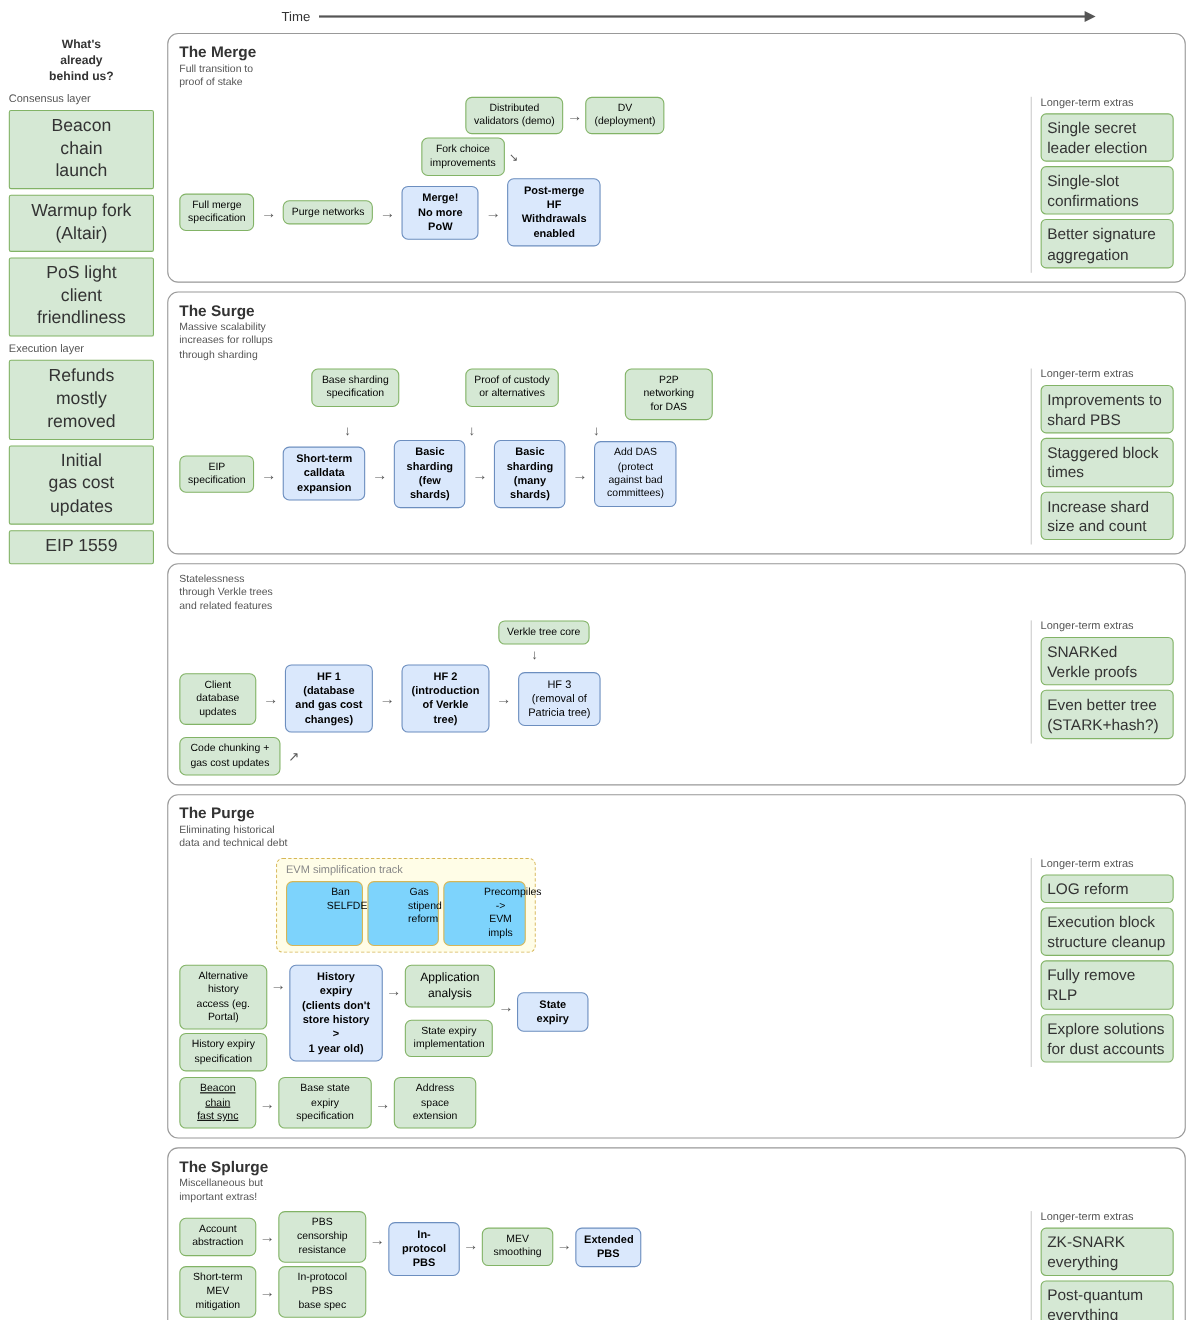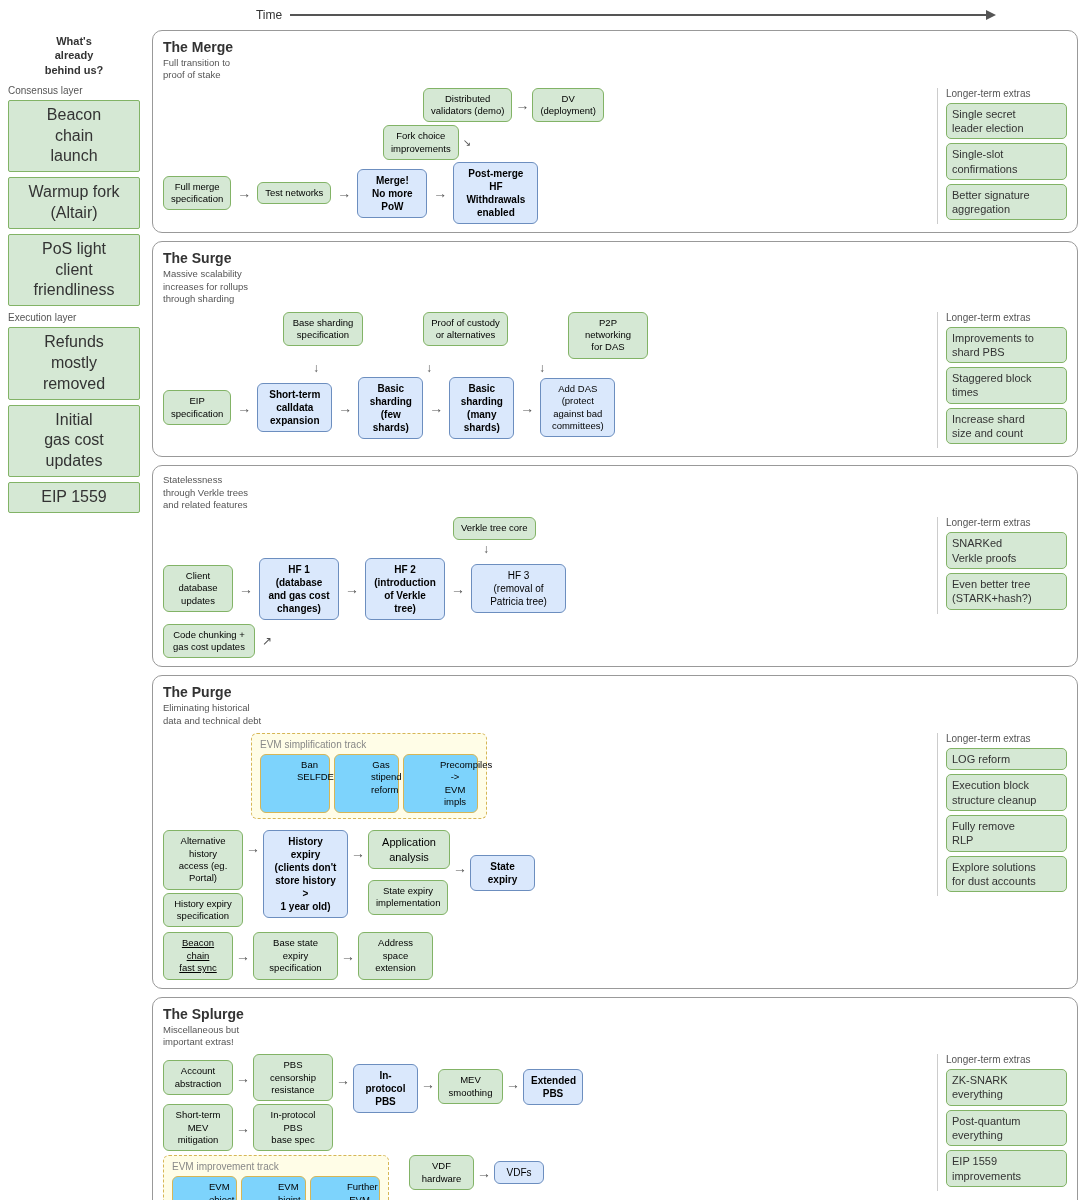--- a/index.html
+++ b/index.html
@@ -133,21 +133,21 @@
       font-size: 10px;
       color: #555;
       margin-bottom: 4px;
     }
     .extras-box {
       background: #d5e8d4;
       border: 1px solid #82b366;
       border-radius: 5px;
       padding: 3px 5px;
       margin-bottom: 4px;
-      font-size: 11px;
+      font-size: 14px;
       color: #333;
       line-height: 1.3;
     }
 
     .box {
       border-radius: 6px;
       padding: 4px 7px;
       font-size: 10px;
       line-height: 1.3;
       text-align: center;
@@ -247,21 +247,21 @@
           </div>
 
           <div style="display:flex; align-items:center; margin-bottom:2px; margin-left:220px;">
             <div class="box box-green" style="font-size:9.5px;">Fork choice<br>improvements</div>
             <span style="margin-left:4px; font-size:10px; color:#555;">↘</span>
           </div>
 
           <div style="display:flex; align-items:center; gap:3px;">
             <div class="box box-green" style="font-size:9.5px;">Full merge<br>specification</div>
             <span class="arrow">→</span>
-            <div class="box box-green" style="font-size:9.5px;">Test networks</div>
+            <div class="box box-green" style="font-size:9.5px;">Purge networks</div>
             <span class="arrow">→</span>
             <div class="box box-blue" style="font-size:10px; white-space:normal; width:70px;">Merge!<br>No more<br>PoW</div>
             <span class="arrow">→</span>
             <div class="box box-blue" style="font-size:10px; white-space:normal; width:85px;">Post-merge<br>HF<br>Withdrawals<br>enabled</div>
           </div>
         </div>
         <div class="extras-col">
           <div class="extras-title">Longer-term extras</div>
           <div class="extras-box">Single secret<br>leader election</div>
           <div class="extras-box">Single-slot<br>confirmations</div>
@@ -327,21 +327,21 @@
           </div>
           <div style="margin-left:320px; margin-bottom:2px; font-size:12px; color:#555;">↓</div>
 
           <div style="display:flex; align-items:center; gap:3px;">
             <div class="box box-green" style="font-size:9.5px; white-space:normal; width:70px;">Client database<br>updates</div>
             <span class="arrow">→</span>
             <div class="box box-blue" style="font-size:10px; white-space:normal; width:80px;">HF 1<br>(database<br>and gas cost<br>changes)</div>
             <span class="arrow">→</span>
             <div class="box box-blue" style="font-size:10px; white-space:normal; width:80px;">HF 2<br>(introduction<br>of Verkle<br>tree)</div>
             <span class="arrow">→</span>
-            <div class="box box-blue-light" style="font-size:10px; white-space:normal; width:95px;">HF 3<br>(removal of<br>Patricia tree)</div>
+            <div class="box box-blue-light" style="font-size:10px; white-space:normal; width:75px;">HF 3<br>(removal of<br>Patricia tree)</div>
           </div>
 
           <div style="margin-top:4px; display:flex; align-items:center; gap:3px;">
             <div class="box box-green" style="font-size:9.5px; white-space:normal; width:92px;">Code chunking +<br>gas cost updates</div>
             <span style="font-size:12px; color:#555; margin-left:4px;">↗</span>
           </div>
         </div>
         <div class="extras-col">
           <div class="extras-title">Longer-term extras</div>
           <div class="extras-box">SNARKed<br>Verkle proofs</div>

